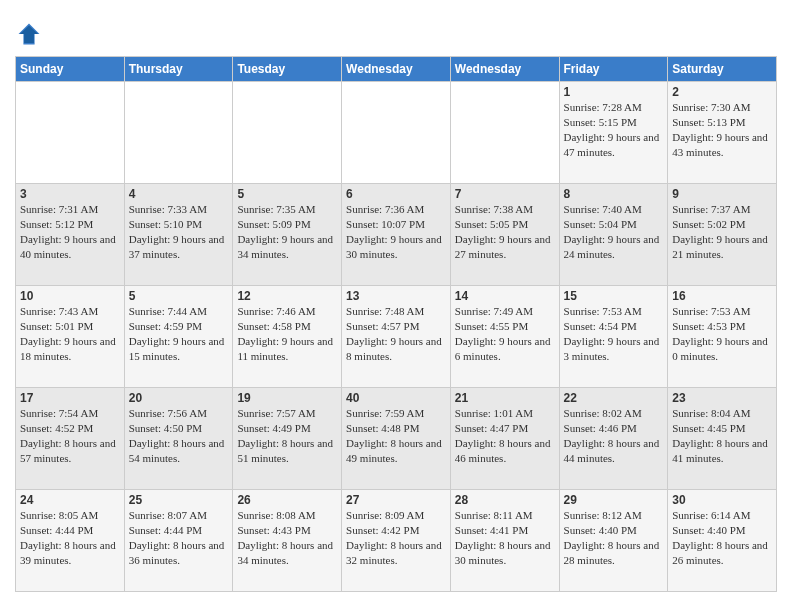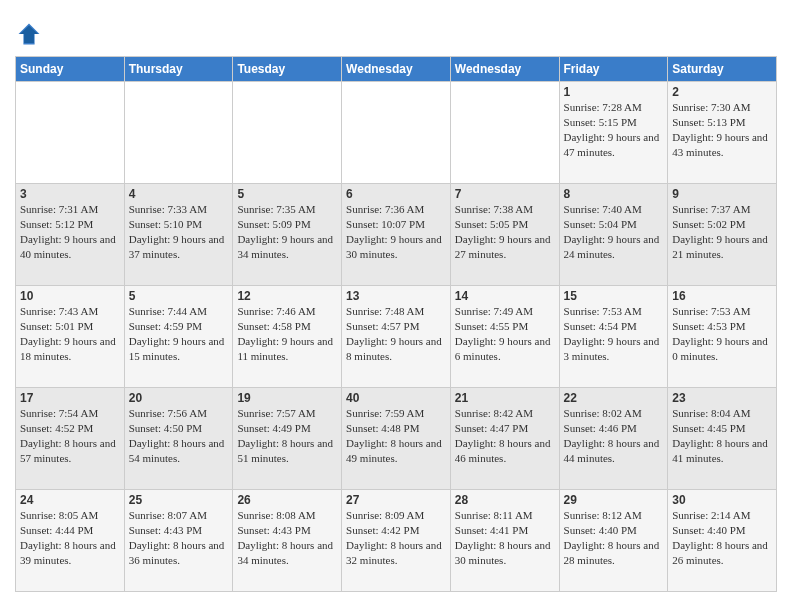--- a/index.html
+++ b/index.html
@@ -279,21 +279,21 @@
           </td>
           <td>
             <span class="day-num">40</span>
             <div class="day-info">Sunrise: 7:59 AM
 Sunset: 4:48 PM
 Daylight: 8 hours
 and 49 minutes.</div>
           </td>
           <td>
             <span class="day-num">21</span>
-            <div class="day-info">Sunrise: 8:42 AM
+            <div class="day-info">Sunrise: 1:01 AM
 Sunset: 4:47 PM
 Daylight: 8 hours
 and 46 minutes.</div>
           </td>
           <td>
             <span class="day-num">22</span>
             <div class="day-info">Sunrise: 8:02 AM
 Sunset: 4:46 PM
 Daylight: 8 hours
 and 44 minutes.</div>
@@ -310,21 +310,21 @@
           <td>
             <span class="day-num">24</span>
             <div class="day-info">Sunrise: 8:05 AM
 Sunset: 4:44 PM
 Daylight: 8 hours
 and 39 minutes.</div>
           </td>
           <td>
             <span class="day-num">25</span>
             <div class="day-info">Sunrise: 8:07 AM
-Sunset: 4:43 PM
+Sunset: 4:44 PM
 Daylight: 8 hours
 and 36 minutes.</div>
           </td>
           <td>
             <span class="day-num">26</span>
             <div class="day-info">Sunrise: 8:08 AM
 Sunset: 4:43 PM
 Daylight: 8 hours
 and 34 minutes.</div>
           </td>
@@ -344,21 +344,21 @@
           </td>
           <td>
             <span class="day-num">29</span>
             <div class="day-info">Sunrise: 8:12 AM
 Sunset: 4:40 PM
 Daylight: 8 hours
 and 28 minutes.</div>
           </td>
           <td>
             <span class="day-num">30</span>
-            <div class="day-info">Sunrise: 2:14 AM
+            <div class="day-info">Sunrise: 6:14 AM
 Sunset: 4:40 PM
 Daylight: 8 hours
 and 26 minutes.</div>
           </td>
         </tr>
       </tbody>
   </table>
 </div>
 
 </body></html>

